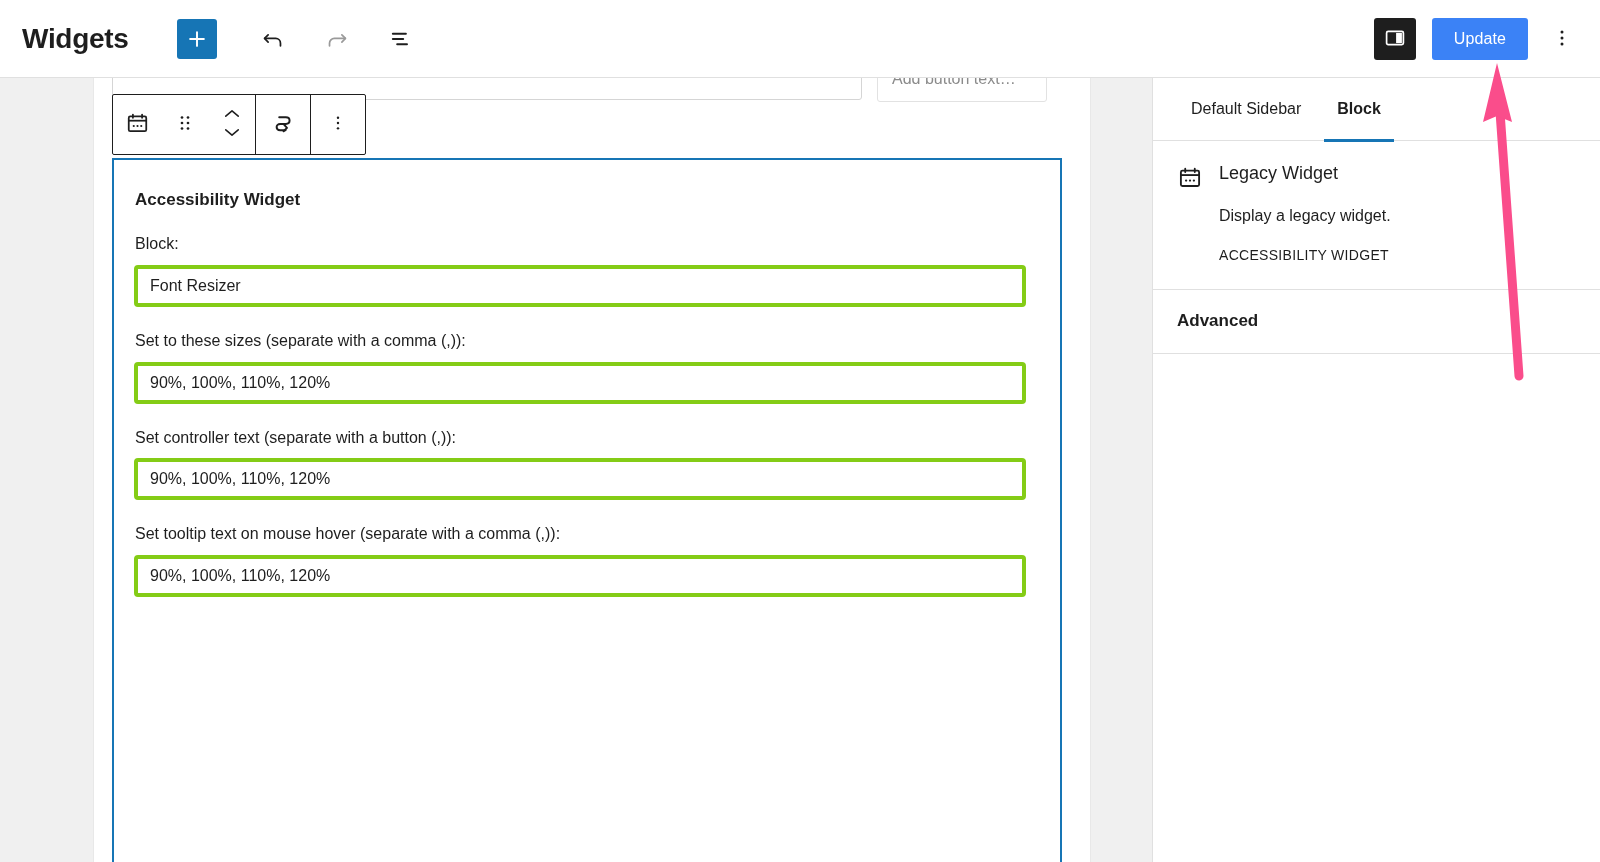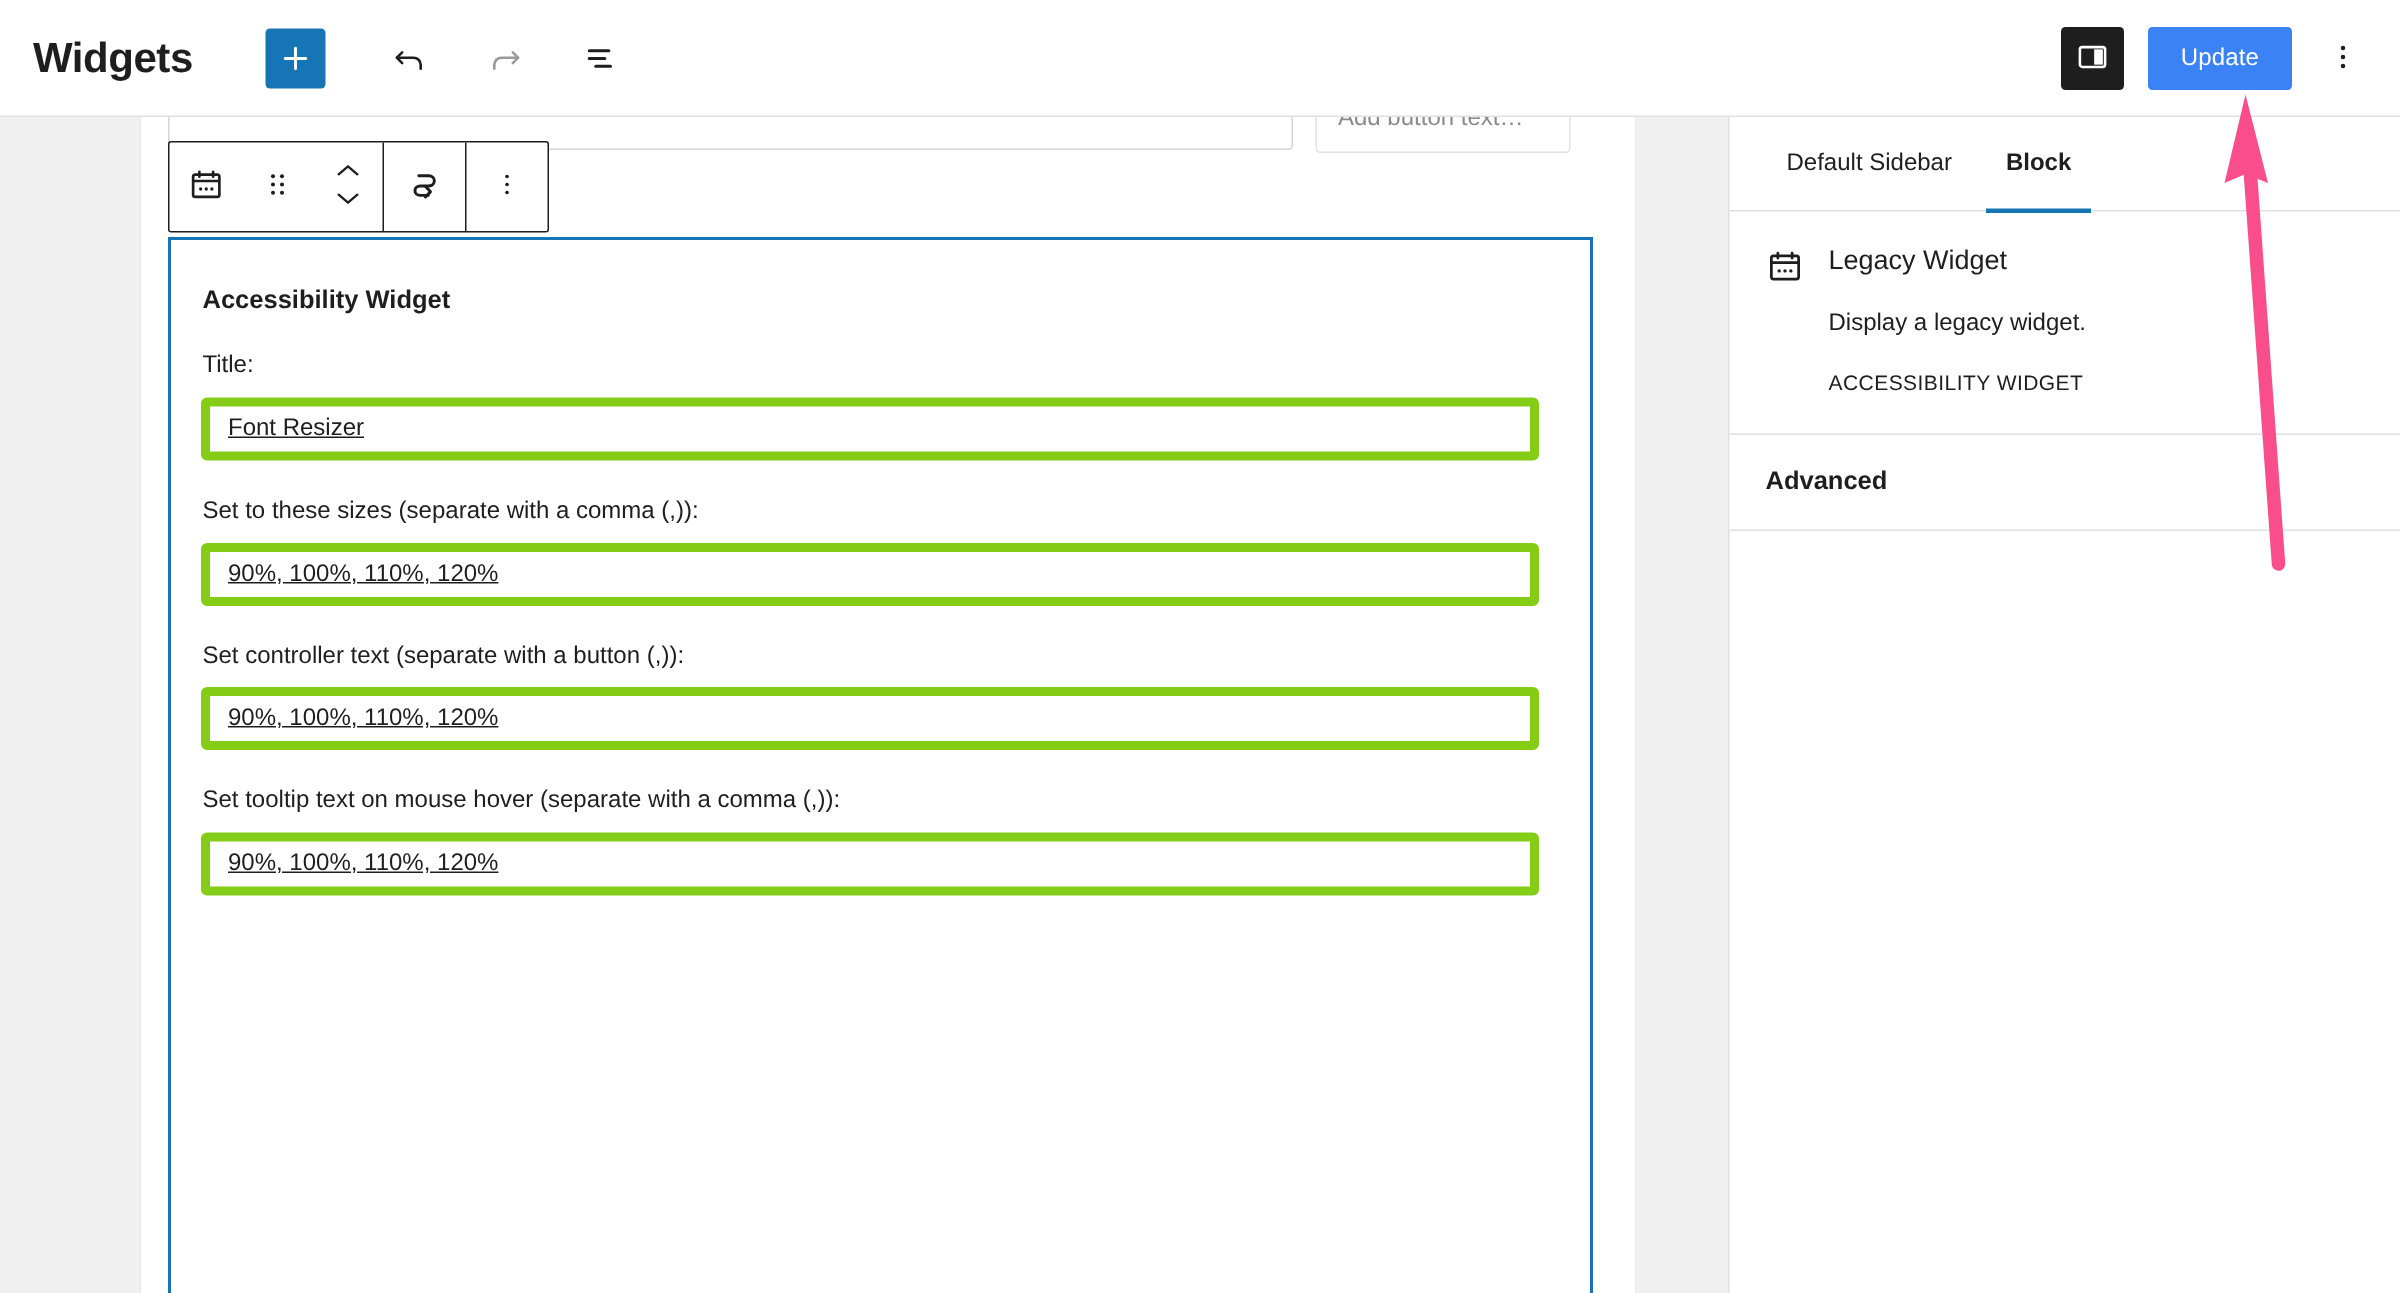--- a/index.html
+++ b/index.html
@@ -240,29 +240,28 @@
     font-size: 16px;
     color: #1e1e1e;
     display: block;
     margin: 0 0 10px 1px;
     line-height: 1.3;
   }
   .field-input {
     display: block;
     width: 892px;
     height: 42px;
-    border: 6px solid #84cc16;
+    border: 4px solid #84cc16;
     border-radius: 4px;
     background: #ffffff;
     font-size: 16px;
     font-family: "Liberation Sans", sans-serif;
     color: #1e1e1e;
     padding: 0 12px;
     outline: none;
-    text-decoration: underline;
   }
 
   
   .right-gutter {
     position: absolute;
     top: 0; left: 1091px;
     width: 76px;
     height: 784px;
     background: #f0f0f0;
   }
@@ -544,21 +543,21 @@
               </svg>
             </span>
           </button>
         </div>
       </div>
 
       <div class="selected-block">
         <div class="widget-heading">Accessibility Widget</div>
 
         <div class="field-group">
-          <label class="field-label">Title:</label>
+          <label class="field-label">Block:</label>
           <input class="field-input" type="text" value="Font Resizer" style="">
         </div>
 
 
         <div class="field-group gap-lg">
           <label class="field-label">Set to these sizes (separate with a comma (,)):</label>
           <input class="field-input" type="text" value="90%, 100%, 110%, 120%" style="">
         </div>
 
         <div class="field-group gap-lg">

